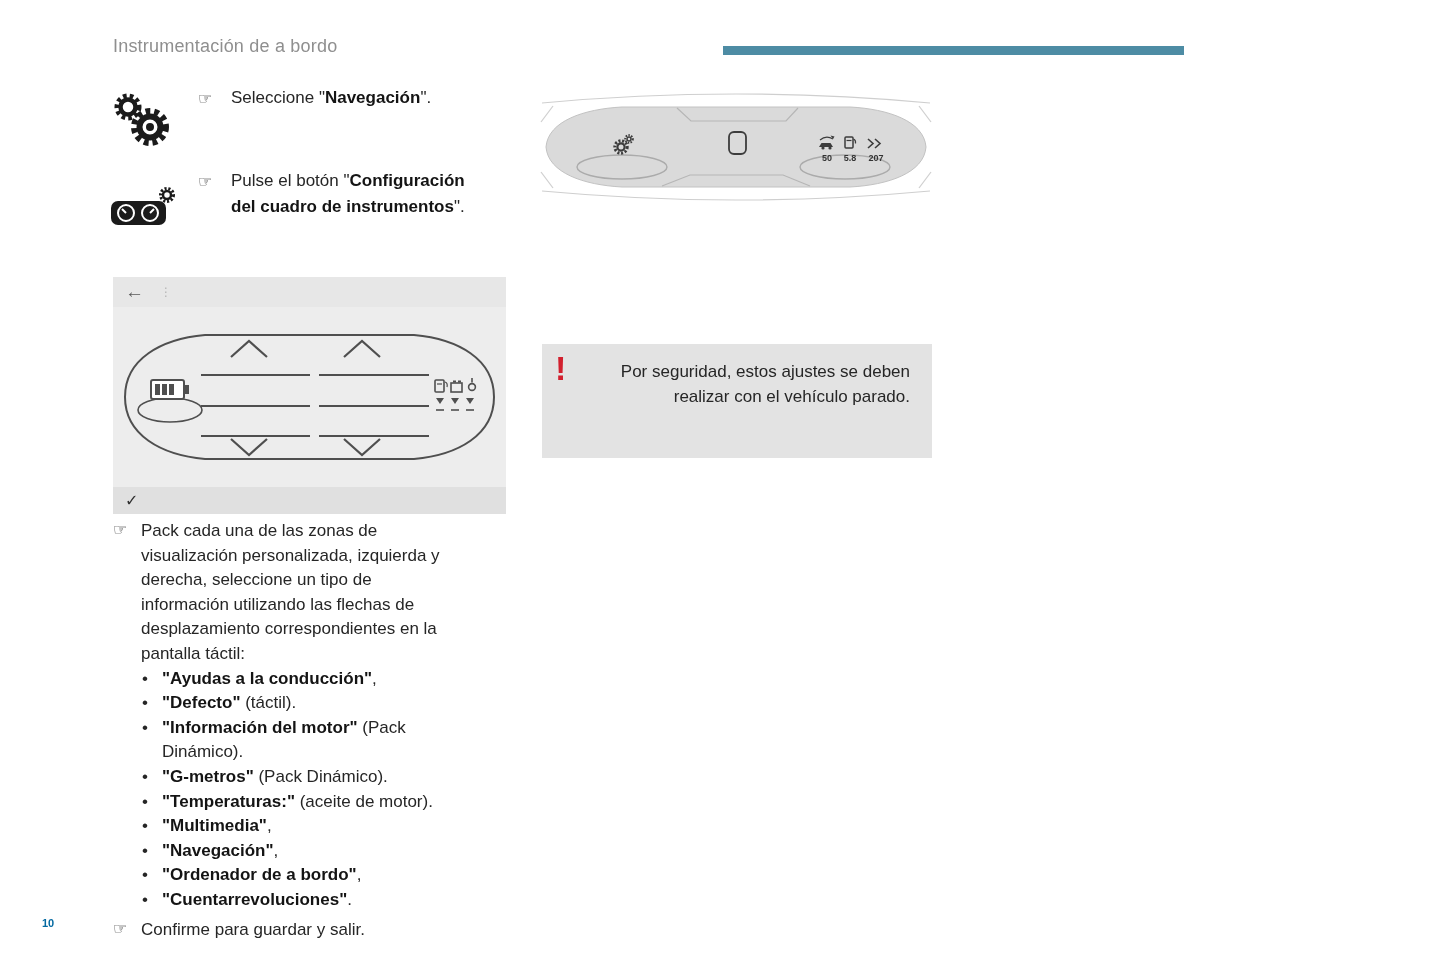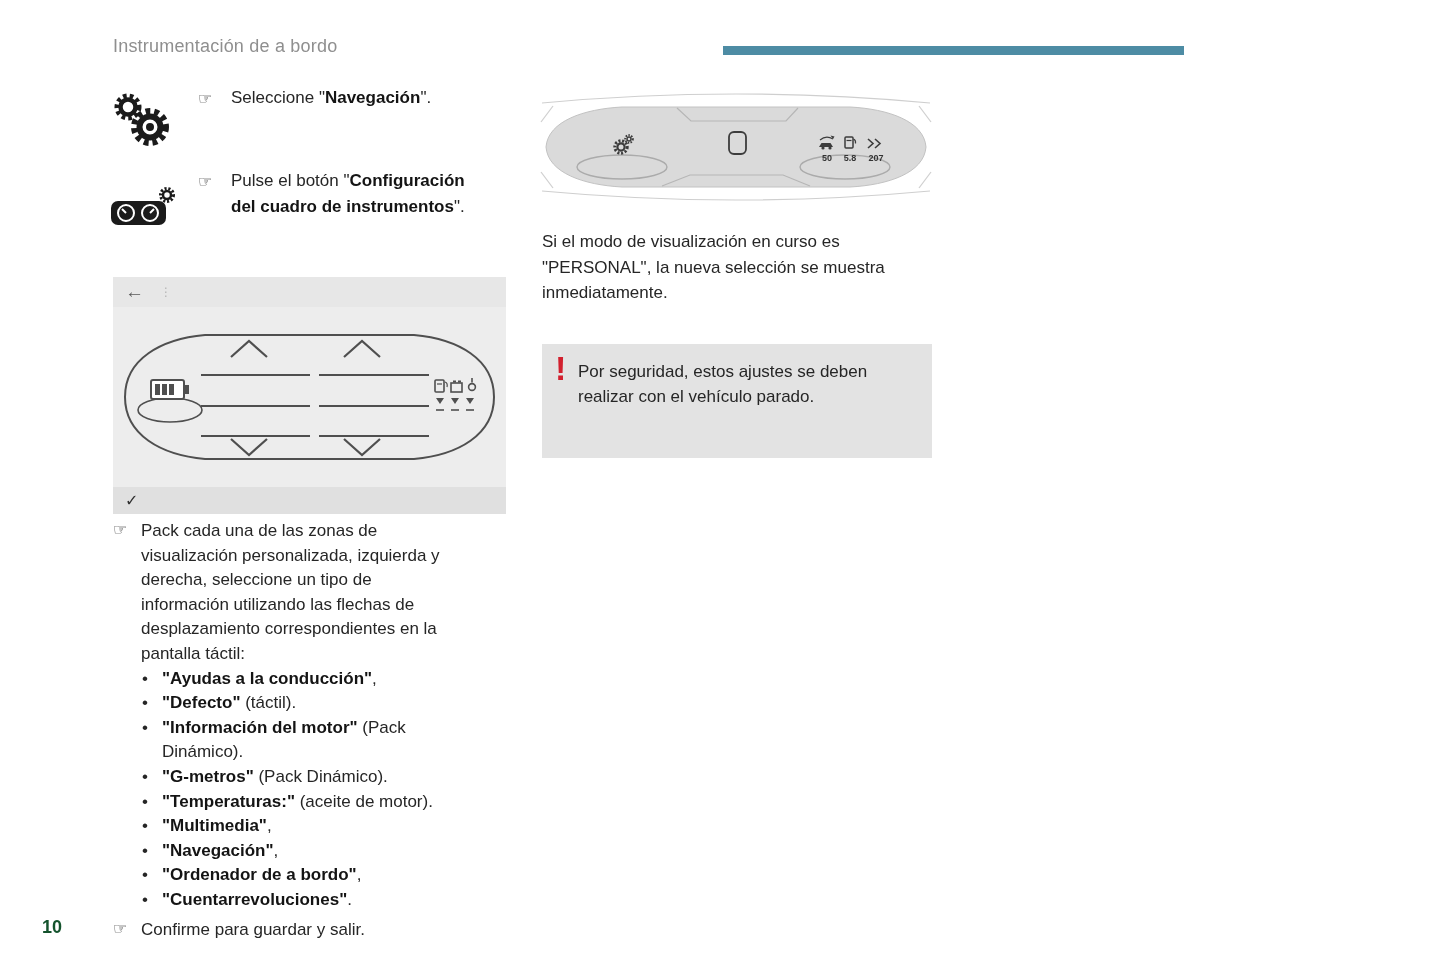--- a/index.html
+++ b/index.html
@@ -35,23 +35,23 @@
   .inst-par { width:322px; font-size:17px; line-height:24.6px; }
   .opts { list-style:none; margin-left:28px; width:305px; font-size:17px; line-height:24.6px; }
   .opts li { position:relative; padding-left:21px; }
   .opts .dot { position:absolute; left:1px; top:0; }
   .confirm { margin-top:5px; }
 
   .right-illus { left:540px; top:88px;text-align:center; }
   .right-note { left:542px; top:229px; width:388px; font-size:17px; line-height:25.5px; }
   .warning-box { left:542px; top:344px; width:390px; height:114px; background:#e3e3e3; }
   .warn-mark { position:absolute; left:13px; top:4px; font-size:34px; font-weight:700; line-height:40px; }
-  .warn-text { margin:15px 18px 0 36px; width:332px; font-size:17px; line-height:25px; }
-
-  .page-number { left:42px; top:917px; font-size:18px; font-weight:700; color:#14532d; }
+  .warn-text { margin:15px 18px 0 36px; width:332px; font-size:17px; line-height:25px;text-align:right; }
+
+  .page-number { left:42px; top:917px; font-size:11px; font-weight:700; color:#0369a1; }
 
   svg text { font-family:"Liberation Sans","DejaVu Sans",sans-serif; }
 </style>
 </head>
 <body>
 
 <div class="page">
 
   <div class="abs header-title">Instrumentación de a bordo</div>
   <div class="abs accent-bar" style="background: rgb(77, 140, 164);"></div>
@@ -208,21 +208,20 @@
       <g fill="none" stroke="#3c3c3c" stroke-width="1.6">
         <path d="M328,51 l5,4.5 -5,4.5"></path>
         <path d="M335,51 l5,4.5 -5,4.5"></path>
       </g>
       <text x="287" y="73" font-size="9" font-weight="bold" fill="#333333" text-anchor="middle">50</text>
       <text x="310" y="73" font-size="9" font-weight="bold" fill="#333333" text-anchor="middle">5.8</text>
       <text x="336" y="73" font-size="9" font-weight="bold" fill="#333333" text-anchor="middle">207</text>
     </svg>
   </div>
 
-  <p class="abs right-note">Si el modo de visualización en curso es "PERSONAL", la nueva selección se muestra inmediatamente.</p>
 
   <div class="abs warning-box">
     <span class="warn-mark" style="color: rgb(210, 32, 46);">!</span>
     <p class="warn-text">Por seguridad, estos ajustes se deben realizar con el vehículo parado.</p>
   </div>
 
   <div class="abs page-number">10</div>
 
 </div>
 

